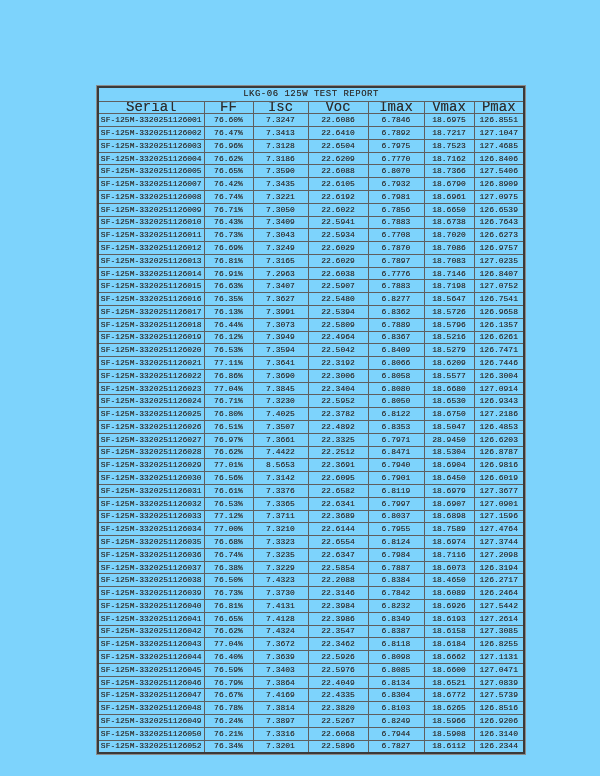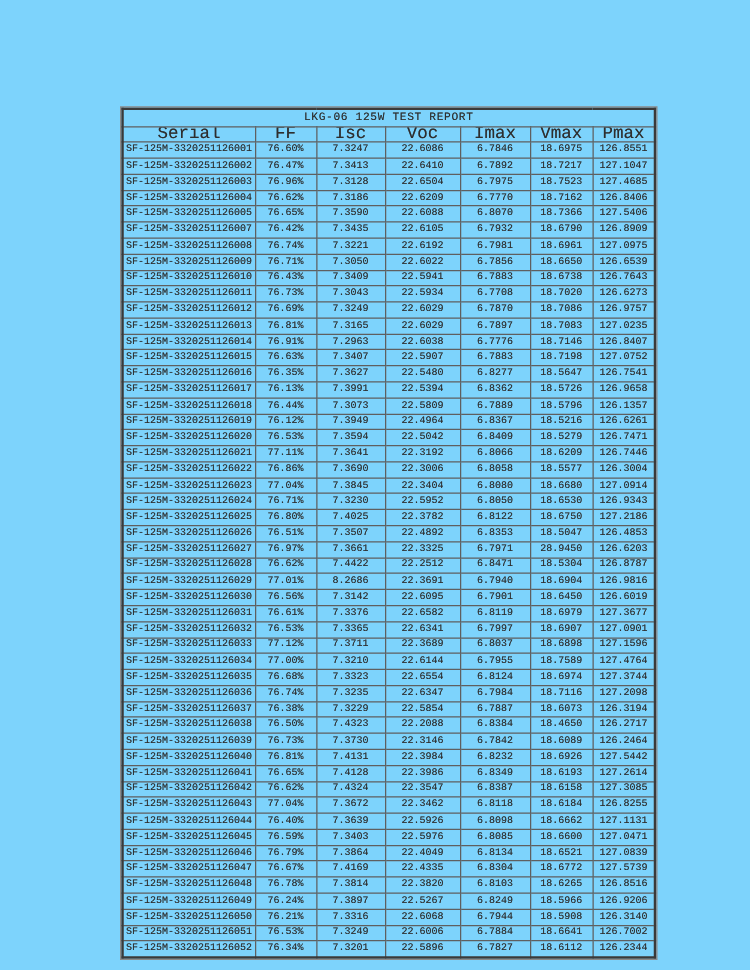--- a/index.html
+++ b/index.html
@@ -327,21 +327,21 @@
             <td>76.62%</td>
             <td>7.4422</td>
             <td>22.2512</td>
             <td>6.8471</td>
             <td>18.5304</td>
             <td>126.8787</td>
           </tr>
           <tr>
             <td>SF-125M-3320251126029</td>
             <td>77.01%</td>
-            <td>8.2686</td>
+            <td>8.5653</td>
             <td>22.3691</td>
             <td>6.7940</td>
             <td>18.6904</td>
             <td>126.9816</td>
           </tr>
           <tr>
             <td>SF-125M-3320251126030</td>
             <td>76.56%</td>
             <td>7.3142</td>
             <td>22.6095</td>
@@ -523,29 +523,20 @@
           <tr>
             <td>SF-125M-3320251126050</td>
             <td>76.21%</td>
             <td>7.3316</td>
             <td>22.6068</td>
             <td>6.7944</td>
             <td>18.5908</td>
             <td>126.3140</td>
           </tr>
           <tr>
-            <td>SF-125M-3320251126051</td>
-            <td>76.53%</td>
-            <td>7.3249</td>
-            <td>22.6006</td>
-            <td>6.7884</td>
-            <td>18.6641</td>
-            <td>126.7002</td>
-          </tr>
-          <tr>
             <td>SF-125M-3320251126052</td>
             <td>76.34%</td>
             <td>7.3201</td>
             <td>22.5896</td>
             <td>6.7827</td>
             <td>18.6112</td>
             <td>126.2344</td>
           </tr>
         </tbody>
     </table>

